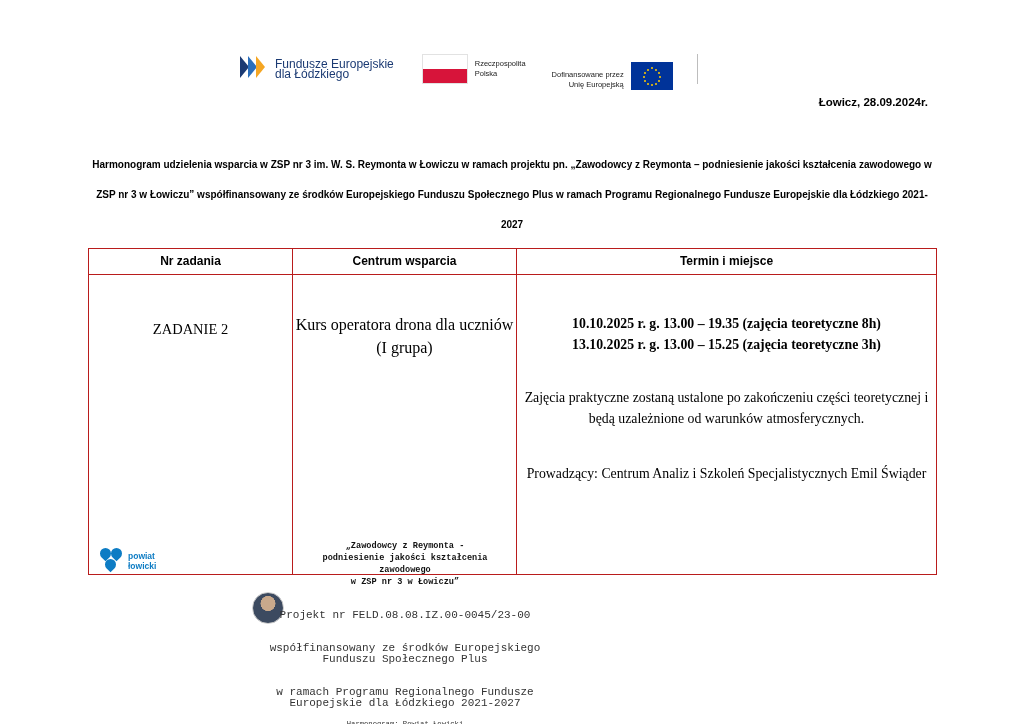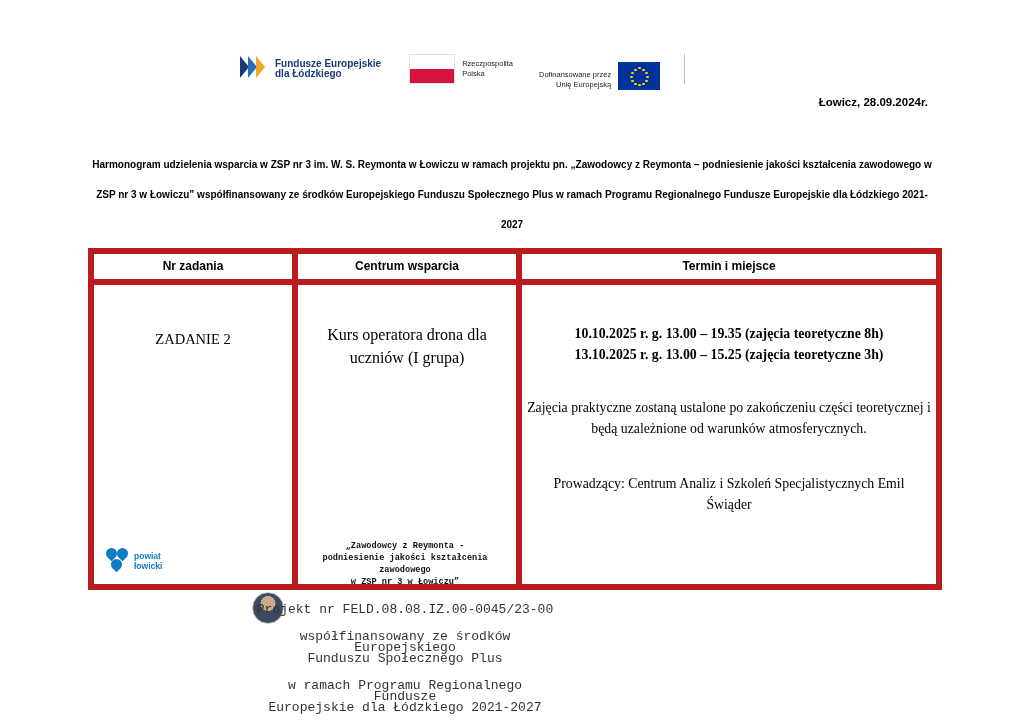--- a/index.html
+++ b/index.html
@@ -61,24 +61,24 @@
     border-bottom: 11px solid transparent;
   }
   .fe-mark .s3 {
     left: 16px; top: 2px;
     border-left: 9px solid #f5a623;
     border-top: 11px solid transparent;
     border-bottom: 11px solid transparent;
   }
   .logo-text {
     font-family: "Liberation Sans", sans-serif;
-    font-size: 10px;
+    font-size: 12px;
     line-height: 10px;
     color: #1b3a73;
-    font-weight: bold;
+    font-weight: normal;
     white-space: pre-line;
   }
   .logo-sep {
     width: 1px;
     height: 30px;
     background: #bdbdbd;
     margin: 0 12px;
   }
   .logo-pl {
     display: flex;
@@ -175,21 +175,21 @@
   table.schedule {
     position: absolute;
     top: 248px;
     left: 88px;
     width: 848px;
     border-collapse: collapse;
     table-layout: fixed;
   }
   table.schedule th,
   table.schedule td {
-    border: 6px solid #b91c1c;
+    border: 1px solid #b91c1c;
     vertical-align: top;
     margin-top: 24px;
   }
   table.schedule th {
     font-family: "Liberation Sans", sans-serif;
     font-size: 12px;
     font-weight: bold;
     text-align: center;
     padding: 5px 4px 6px 4px;
     vertical-align: middle;
@@ -235,21 +235,21 @@
   
   .footer {
     position: absolute;
     top: 540px;
     left: 0;
     width: 1024px;
     height: 140px;
   }
   .powiat-logo {
     position: absolute;
-    left: 106px;
+    left: 100px;
     top: 8px;
     display: flex;
     align-items: center;
     gap: 6px;
   }
   .powiat-mark {
     width: 22px;
     height: 26px;
     position: relative;
   }
@@ -280,22 +280,22 @@
     font-family: Liberation Mono, monospace;
   }
   .fc-title {
     font-size: 8.6px;
     font-weight: bold;
     line-height: 12px;
     color: #111;
     white-space: pre-line;
   }
   .fc-body {
-    margin-top: 16px;
-    font-size: 13px;
+    margin-top: 22px;
+    font-size: 11px;
     line-height: 11px;
     color: #333;
     white-space: pre-line;
   }
   .portrait {
     position: absolute;
     left: 252px;
     top: 52px;
     width: 30px;
     height: 30px;

